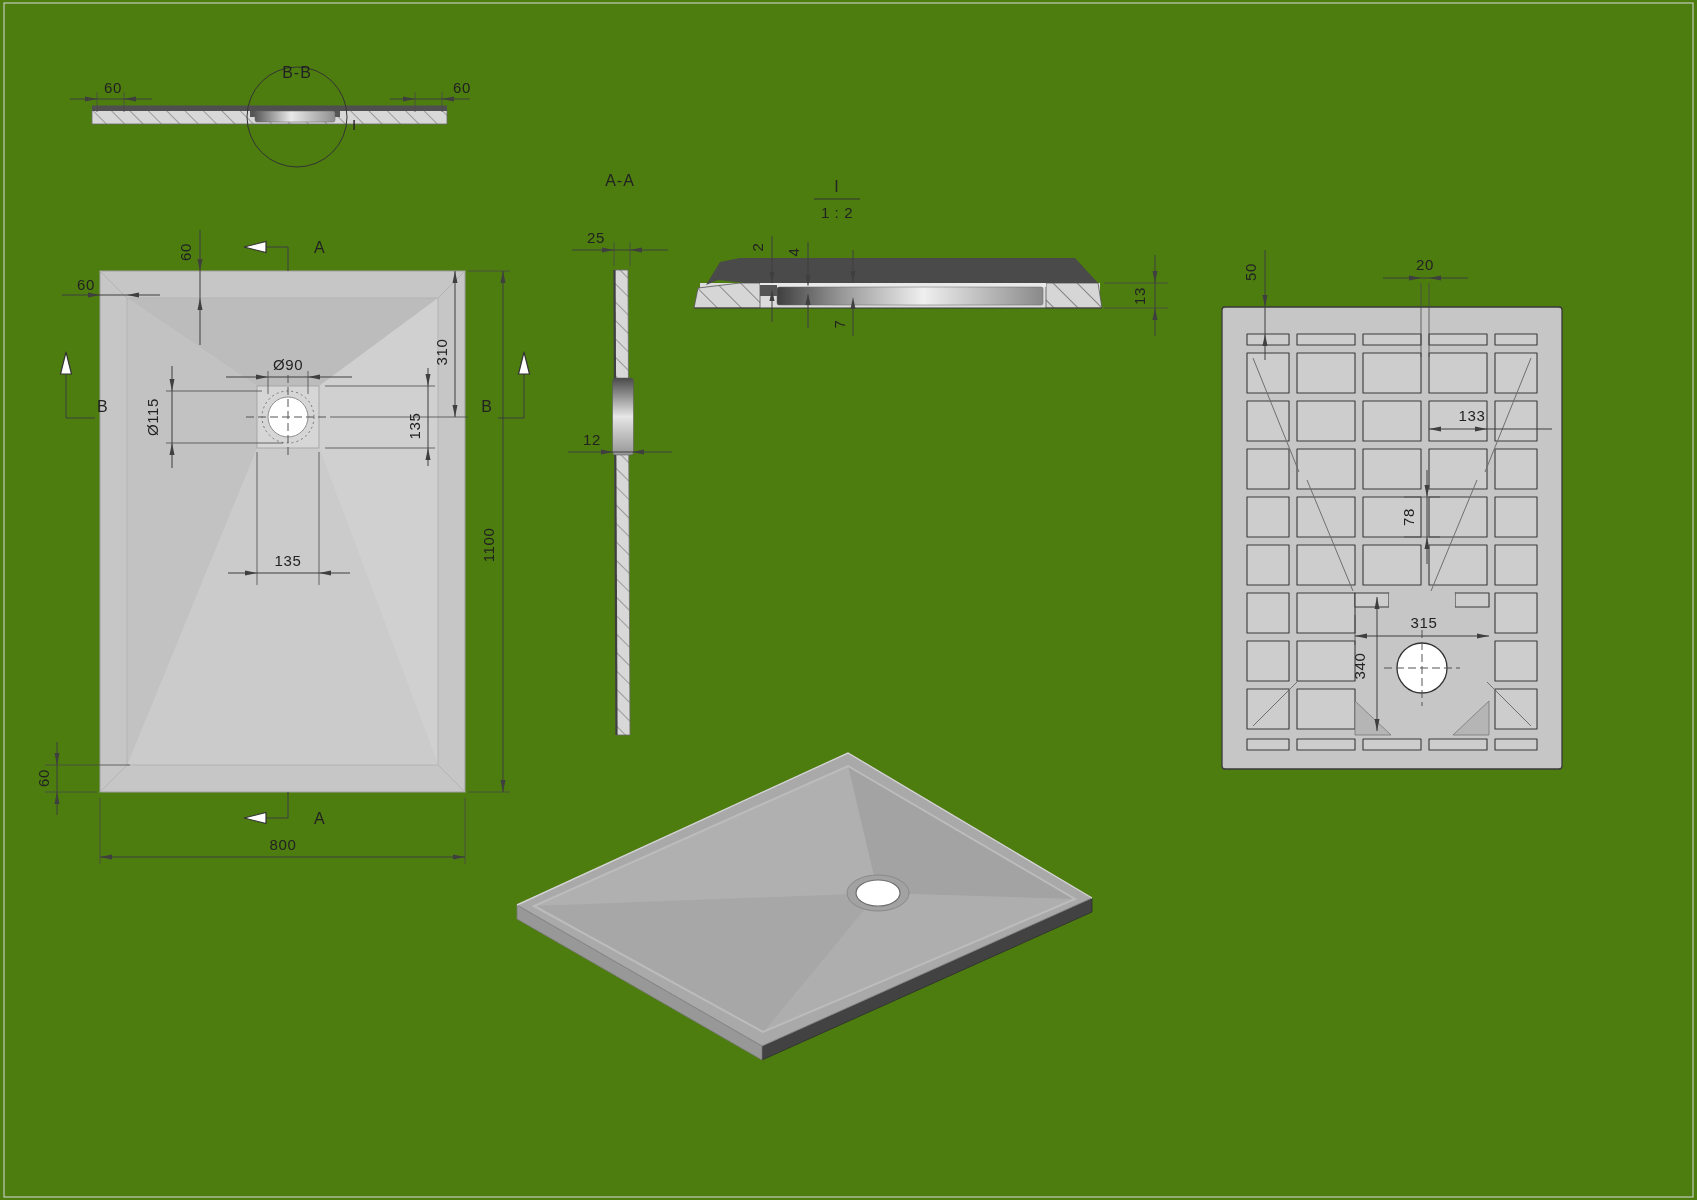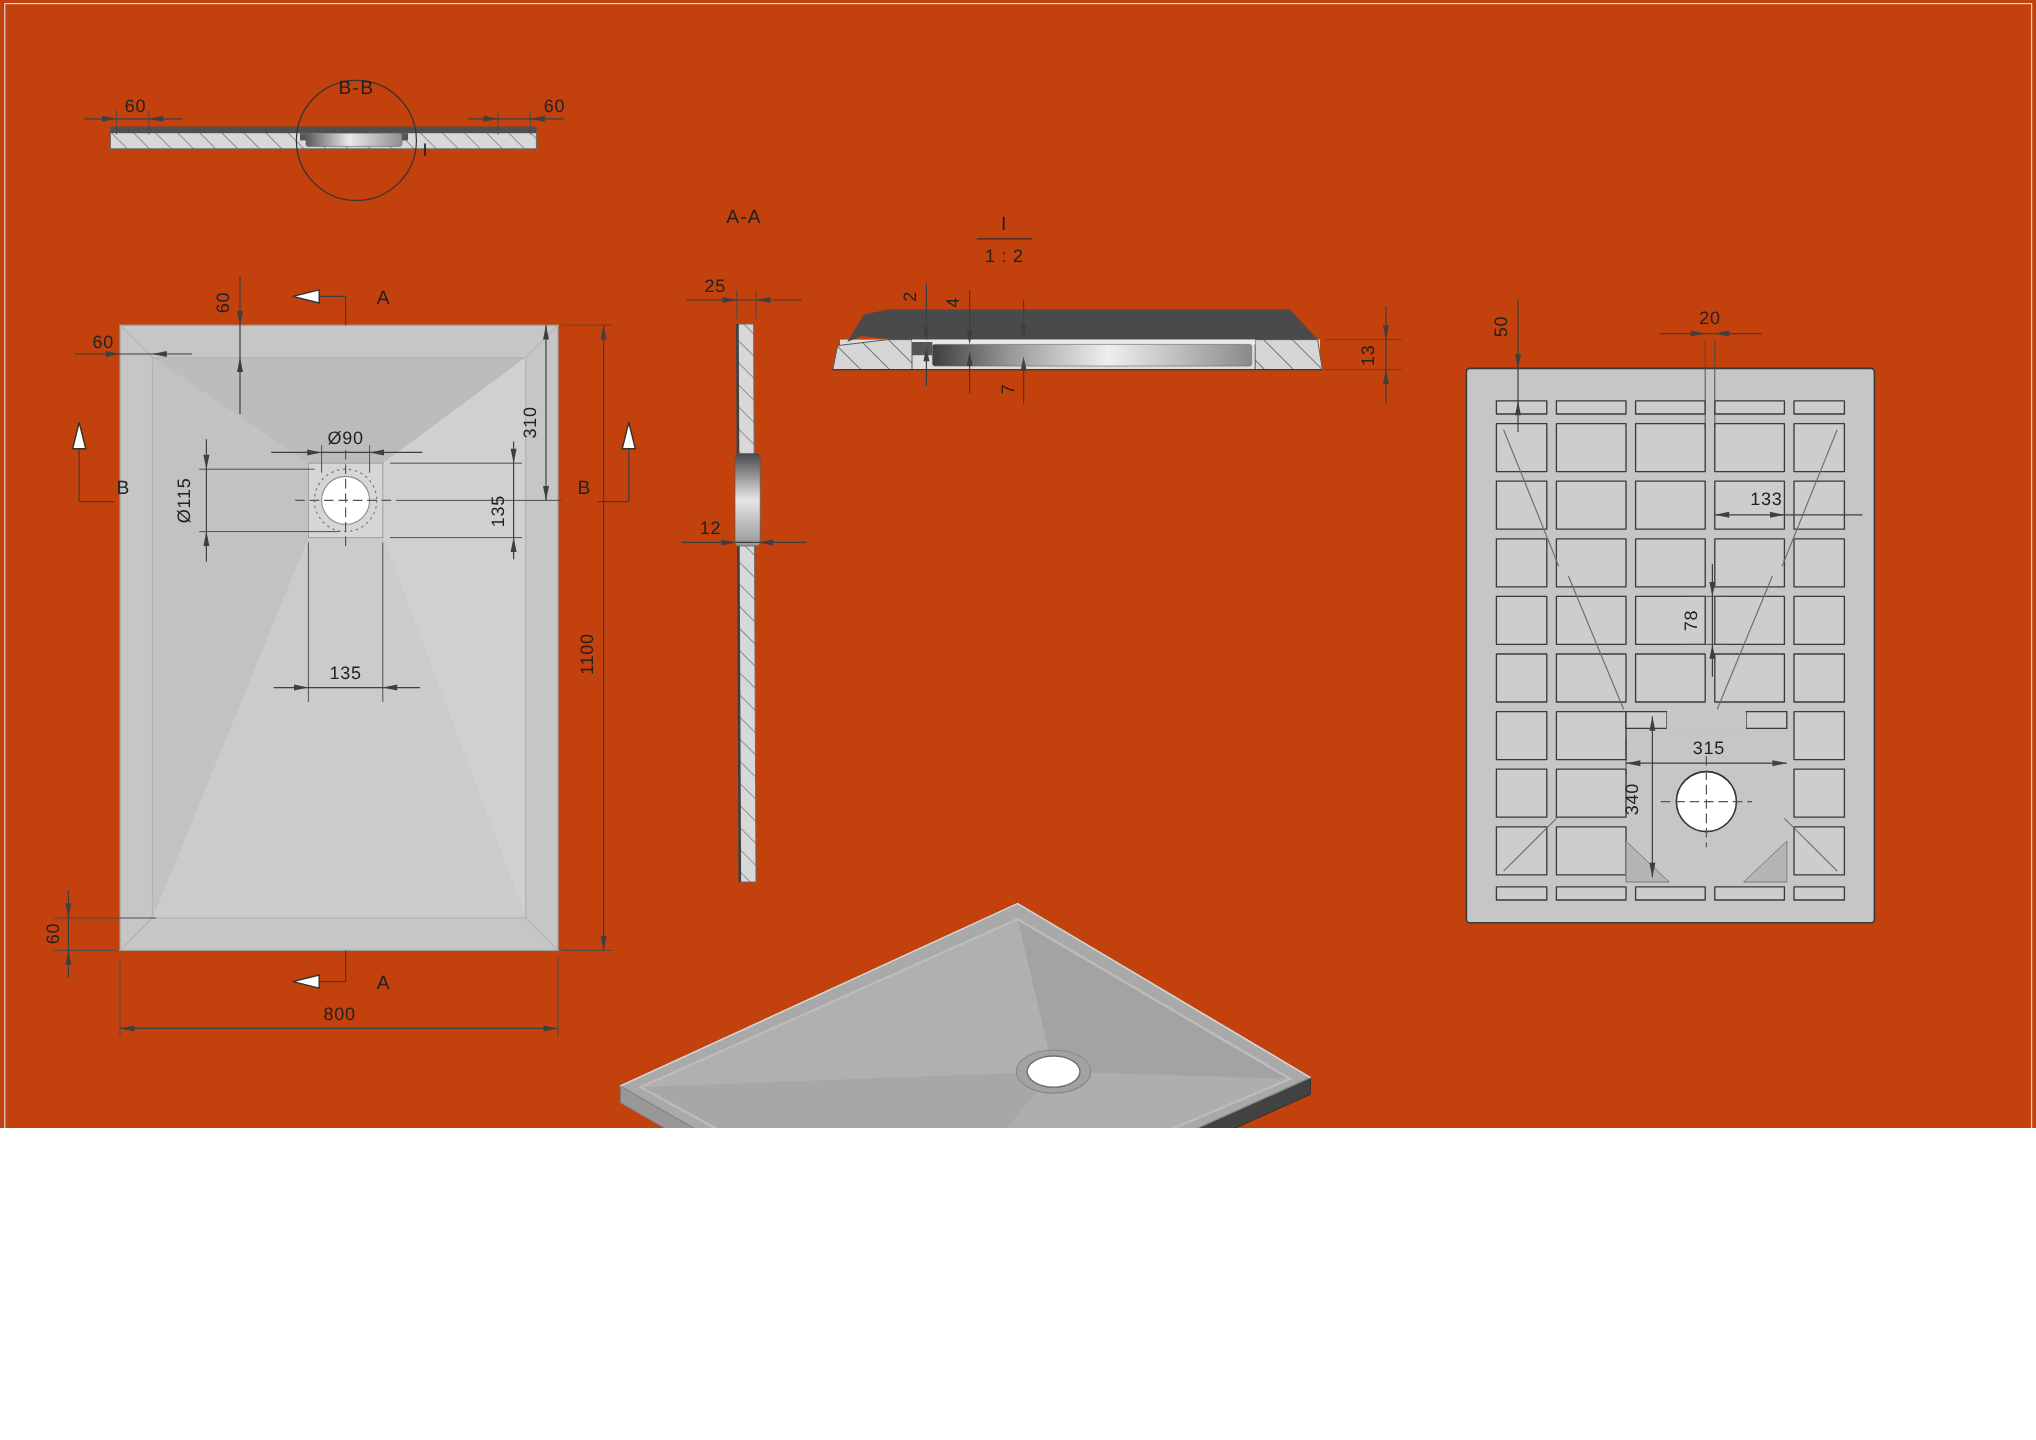--- a/index.html
+++ b/index.html
@@ -1,16 +1,16 @@
 <!DOCTYPE html>
 <html><head>
 <meta charset="utf-8">
 <style>
   html,body{margin:0;padding:0;background:#fff;}
-  .sheet{position:relative;width:1697px;height:940px;background:#c2410c;overflow:hidden;}
+  .sheet{position:relative;width:1697px;height:1200px;background:#4d7c0f;overflow:hidden;}
   svg{position:absolute;left:0;top:0;}
   text{font-family:"Liberation Sans","DejaVu Sans",sans-serif;fill:#222;}
   .dim{font-size:15px;letter-spacing:.6px;}
   .ttl{font-size:16px;letter-spacing:1px;}
   .big{font-size:16px;}
   .dl{stroke:#3f3f3f;stroke-width:1;fill:none;}
   .xl{stroke:#4a4a4a;stroke-width:.8;fill:none;}
   .arr{fill:#3f3f3f;stroke:none;}
   .oarr{fill:#ffffff;stroke:#333;stroke-width:1.2;}
   .cl{stroke:#555;stroke-width:1;stroke-dasharray:8 4;fill:none;}

